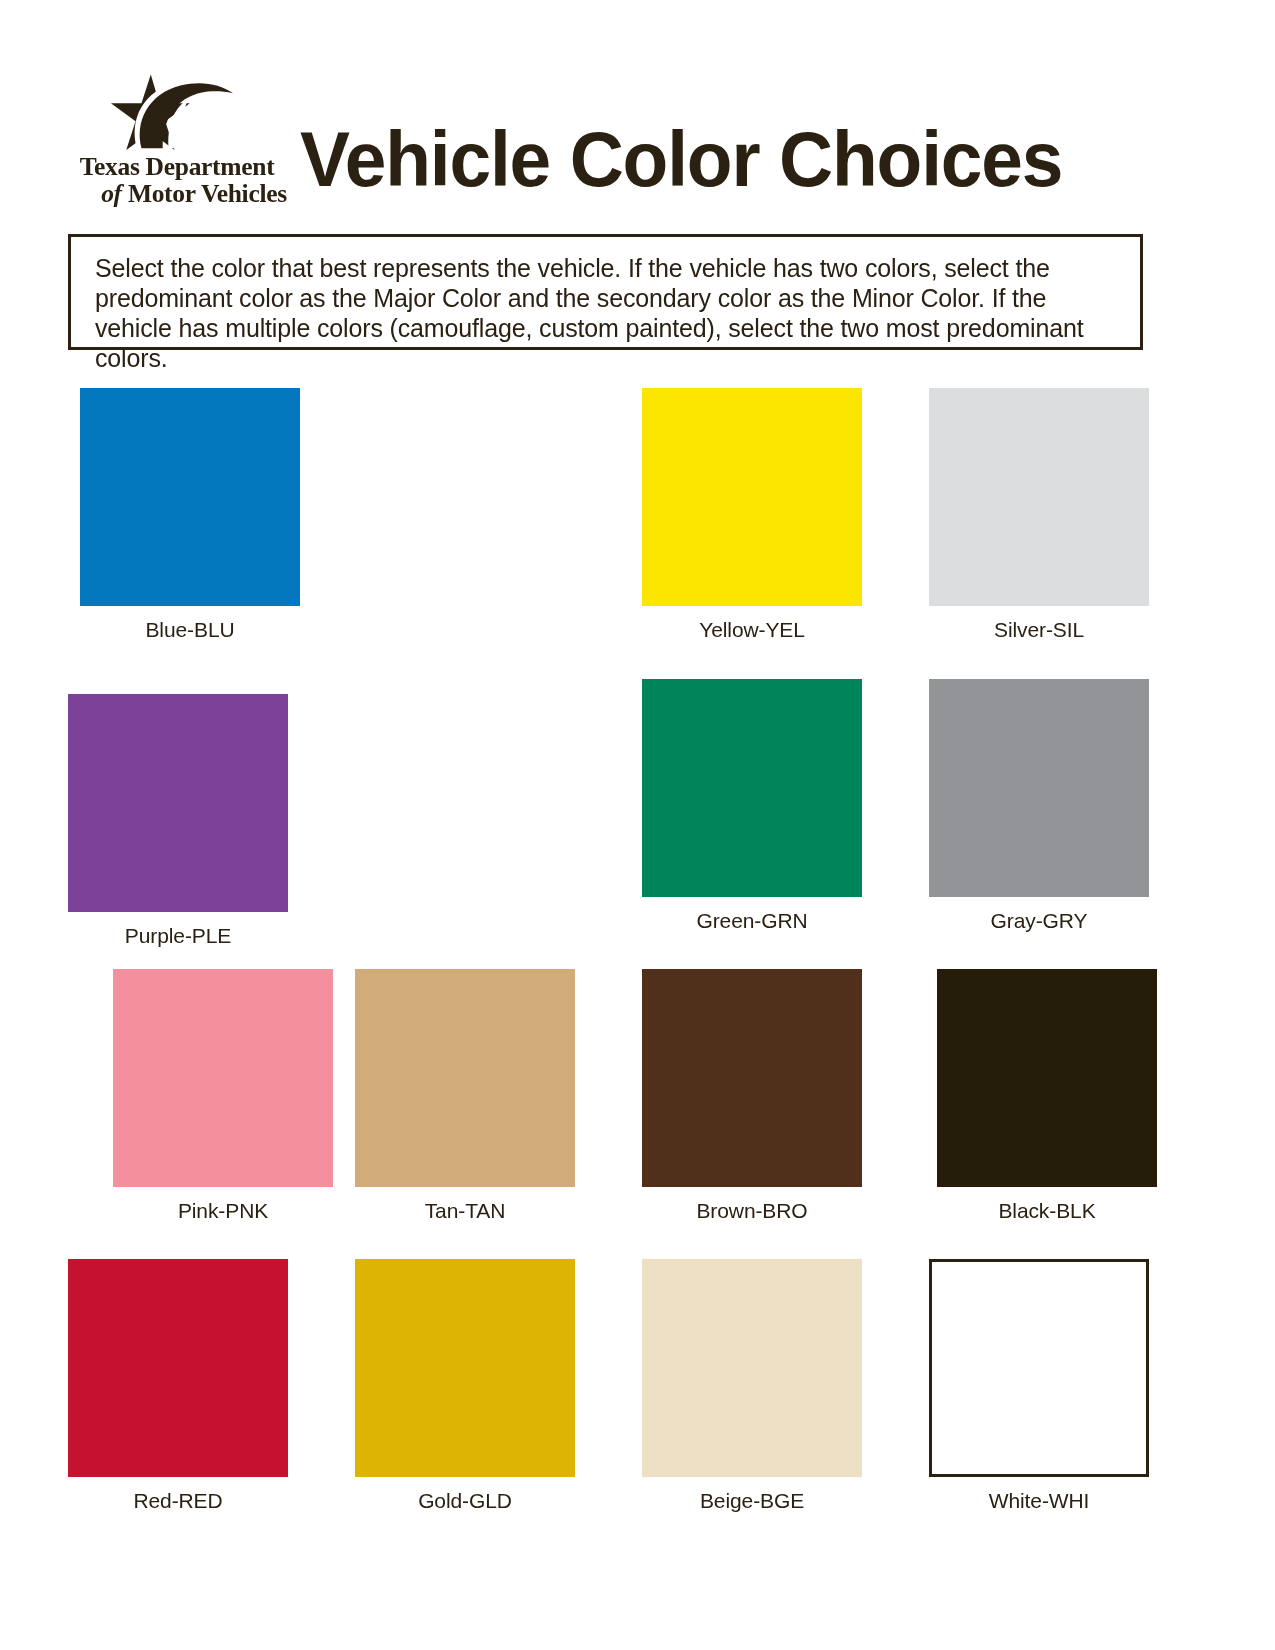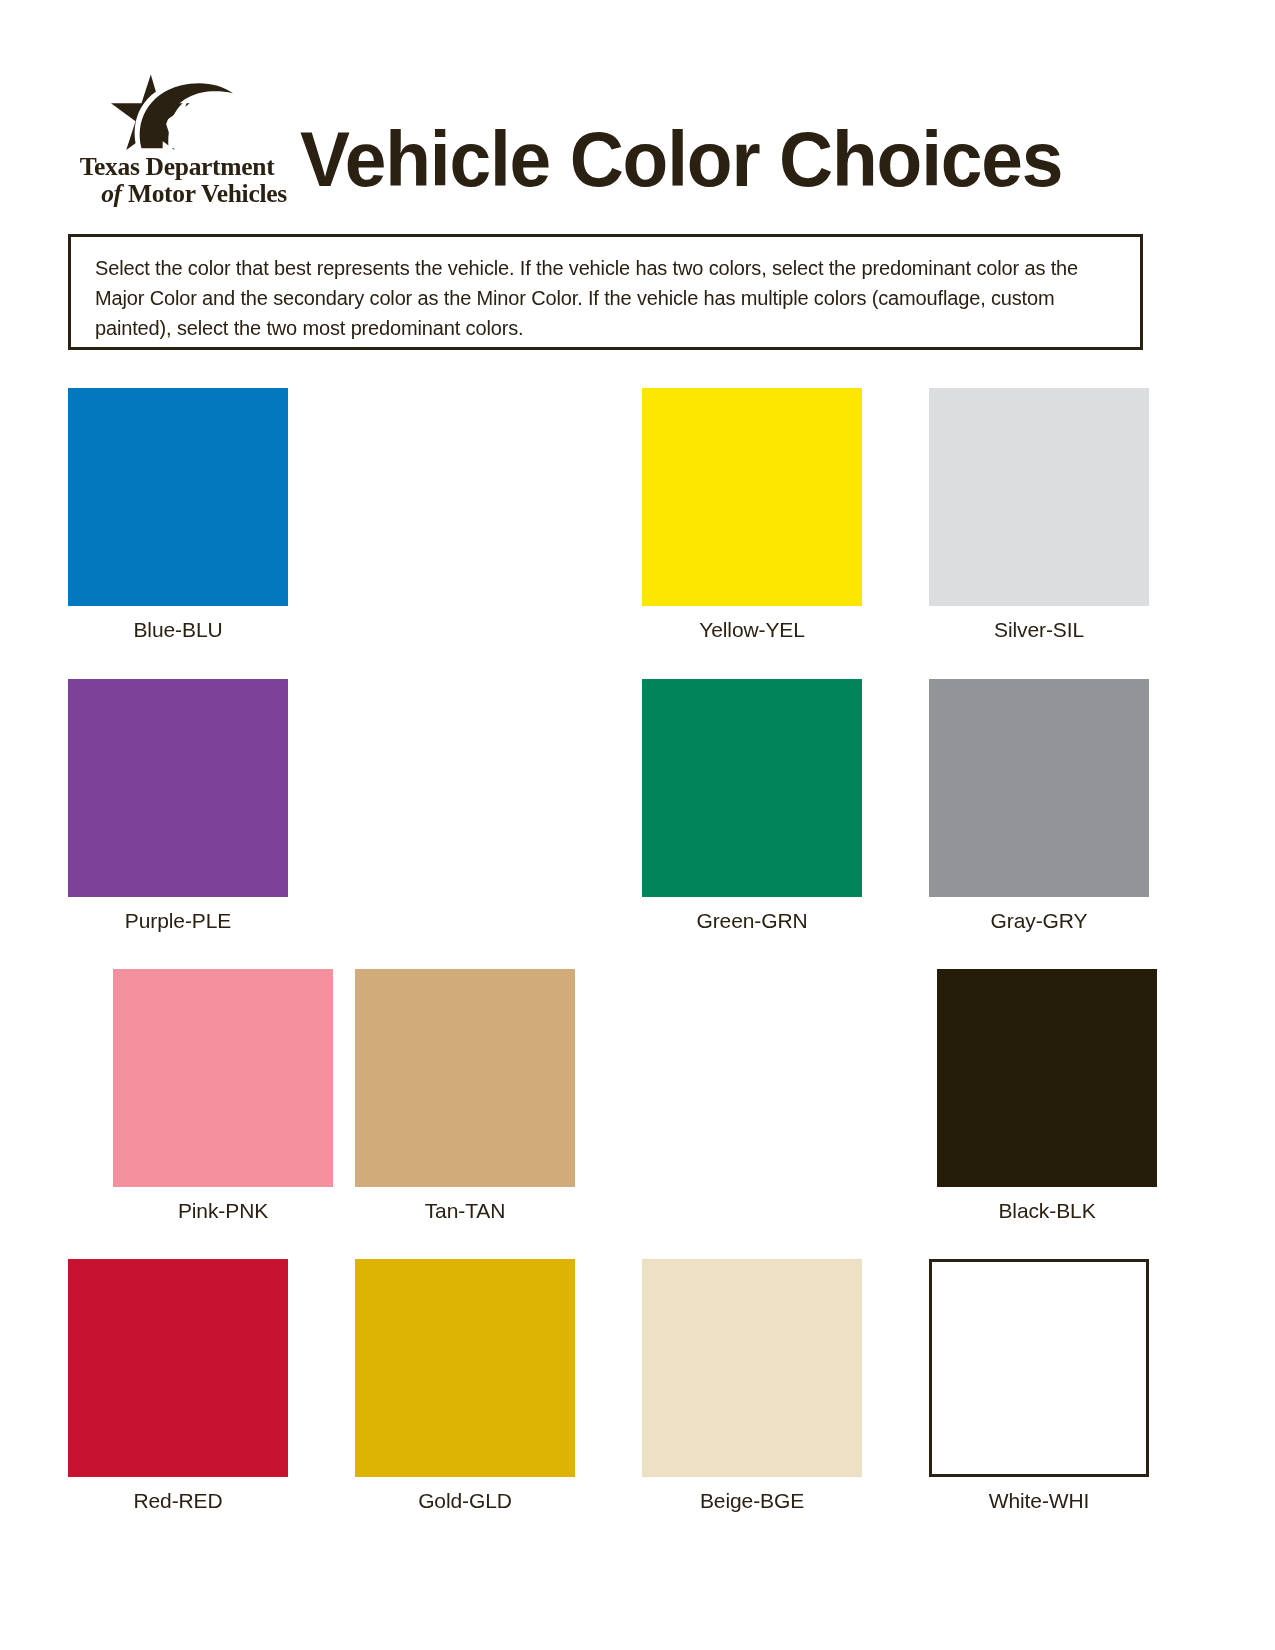--- a/index.html
+++ b/index.html
@@ -93,21 +93,21 @@
     height: 116px;
     border: 3px solid #2b2113;
     box-sizing: border-box;
     background: #ffffff;
   }
   .instruction-text {
     position: absolute;
     left: 24px;
     top: 16px;
     width: 1010px;
-    font-size: 20px;
+    font-size: 25px;
     line-height: 30px;
     color: #2b2113;
     letter-spacing: -0.15px;
   }
 
   
   .grid {
     position: absolute;
     left: 68px;
     top: 388px;
@@ -158,52 +158,56 @@
   </div>
 
   <div class="page-title">Vehicle Color Choices</div>
 </div>
 
 <div class="instruction-box">
   <div class="instruction-text">Select the color that best represents the vehicle.  If the vehicle has two colors, select the predominant color as the Major Color and the secondary color as the Minor Color. If the vehicle has multiple colors (camouflage, custom painted), select the two most predominant colors.</div>
 </div>
 
 <div class="grid">
-    <div class="cell" style="left: 0px; top: 0px;">
+    <div class="cell" style="left: 12px; top: 0px;">
       <div class="swatch" style="background: rgb(4, 120, 190);"></div>
       <div class="cell-label">Blue-BLU</div>
     </div>
     <div class="cell" style="left: 574px; top: 0px;">
       <div class="swatch" style="background: rgb(252, 230, 0);"></div>
       <div class="cell-label">Yellow-YEL</div>
     </div>
     <div class="cell" style="left: 861px; top: 0px;">
       <div class="swatch" style="background: rgb(220, 221, 222);"></div>
       <div class="cell-label">Silver-SIL</div>
     </div>
-    <div class="cell" style="left: 0px; top: 291px;">
+    <div class="cell" style="left: 0px; top: 306px;">
       <div class="swatch" style="background: rgb(124, 66, 153);"></div>
       <div class="cell-label">Purple-PLE</div>
     </div>
     <div class="cell" style="left: 574px; top: 291px;">
       <div class="swatch" style="background: rgb(0, 133, 91);"></div>
       <div class="cell-label">Green-GRN</div>
     </div>
     <div class="cell" style="left: 861px; top: 291px;">
       <div class="swatch" style="background: rgb(146, 148, 151);"></div>
       <div class="cell-label">Gray-GRY</div>
     </div>
     <div class="cell" style="left: 0px; top: 581px; padding-left: 45px;">
       <div class="swatch" style="background: rgb(244, 144, 158);"></div>
       <div class="cell-label">Pink-PNK</div>
     </div>
     <div class="cell" style="left: 287px; top: 581px;">
       <div class="swatch" style="background: rgb(209, 171, 121);"></div>
       <div class="cell-label">Tan-TAN</div>
     </div>
+    <div class="cell" style="left: 574px; top: 581px;">
+      <div class="swatch" style="background: rgb(80, 48, 27);"></div>
+      <div class="cell-label">Brown-BRO</div>
+    </div>
     <div class="cell" style="left: 861px; top: 581px; padding-left: 8px;">
       <div class="swatch" style="background: rgb(37, 28, 9);"></div>
       <div class="cell-label">Black-BLK</div>
     </div>
     <div class="cell" style="left: 0px; top: 871px;">
       <div class="swatch" style="background: rgb(197, 18, 48);"></div>
       <div class="cell-label">Red-RED</div>
     </div>
     <div class="cell" style="left: 287px; top: 871px;">
       <div class="swatch" style="background: rgb(221, 179, 4);"></div>

